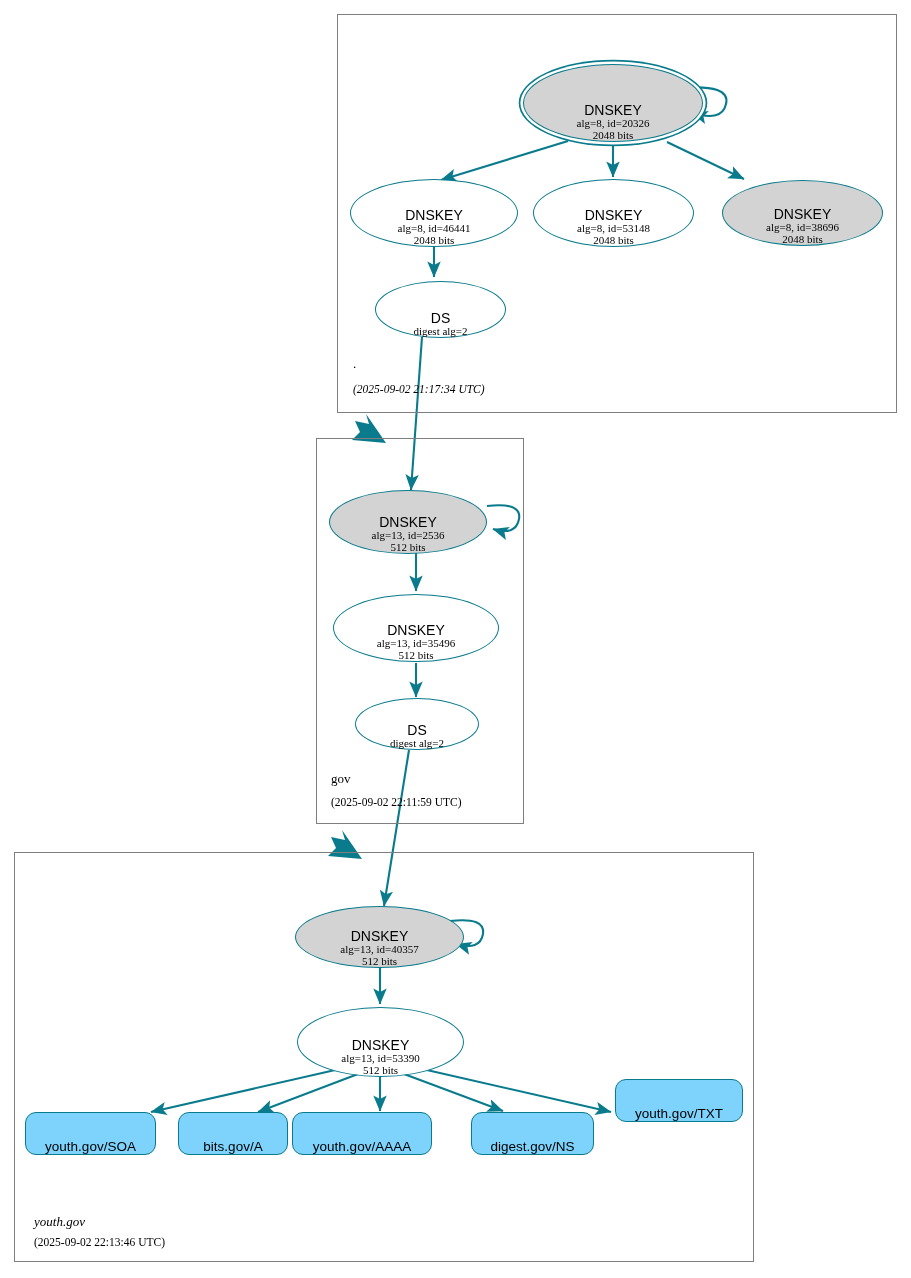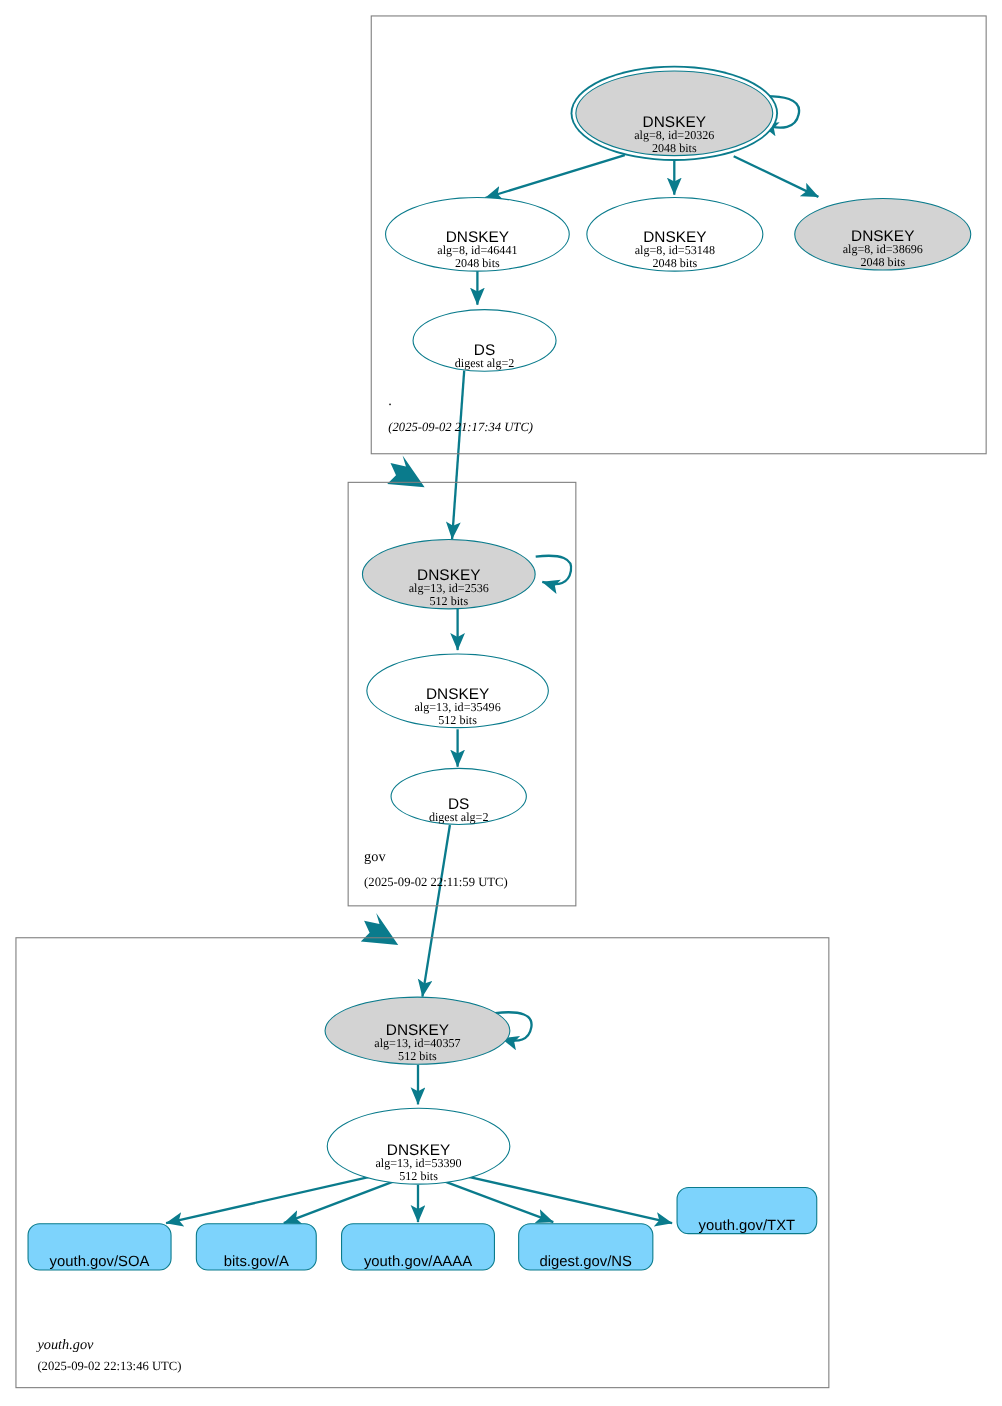--- a/index.html
+++ b/index.html
@@ -141,21 +141,21 @@
     <div class="n-sub">alg=13, id=53390</div>
     <div class="n-sub">512 bits</div>
   </div>
 
   <div class="node rrect" style="left:25px;top:1112px;width:131px;height:43px;">
     <div class="r-title">youth.gov/SOA</div>
   </div>
   <div class="node rrect" style="left:178px;top:1112px;width:110px;height:43px;">
     <div class="r-title">bits.gov/A</div>
   </div>
-  <div class="node rrect" style="left:310px;top:1112px;width:140px;height:43px;">
+  <div class="node rrect" style="left:292px;top:1112px;width:140px;height:43px;">
     <div class="r-title">youth.gov/AAAA</div>
   </div>
   <div class="node rrect" style="left:471px;top:1112px;width:123px;height:43px;">
     <div class="r-title">digest.gov/NS</div>
   </div>
   <div class="node rrect" style="left:615px;top:1079px;width:128px;height:43px;">
     <div class="r-title">youth.gov/TXT</div>
   </div>
 
 </div>

